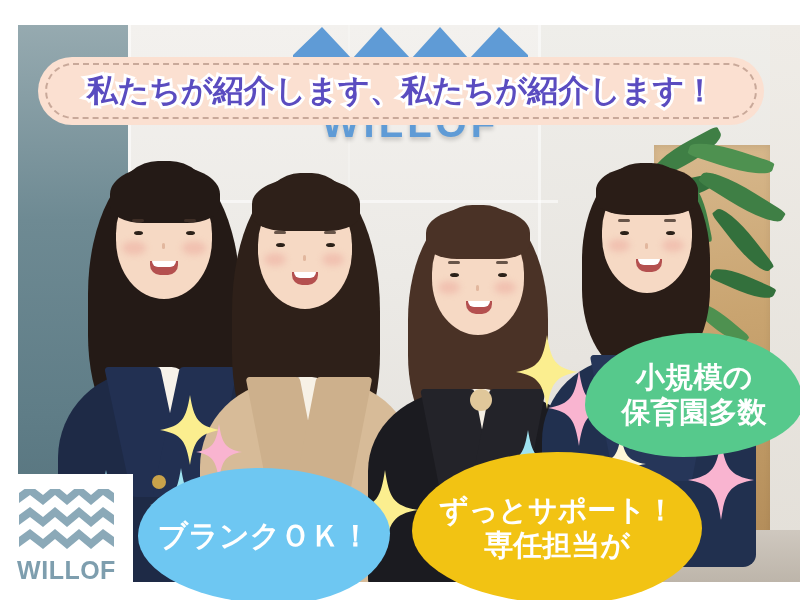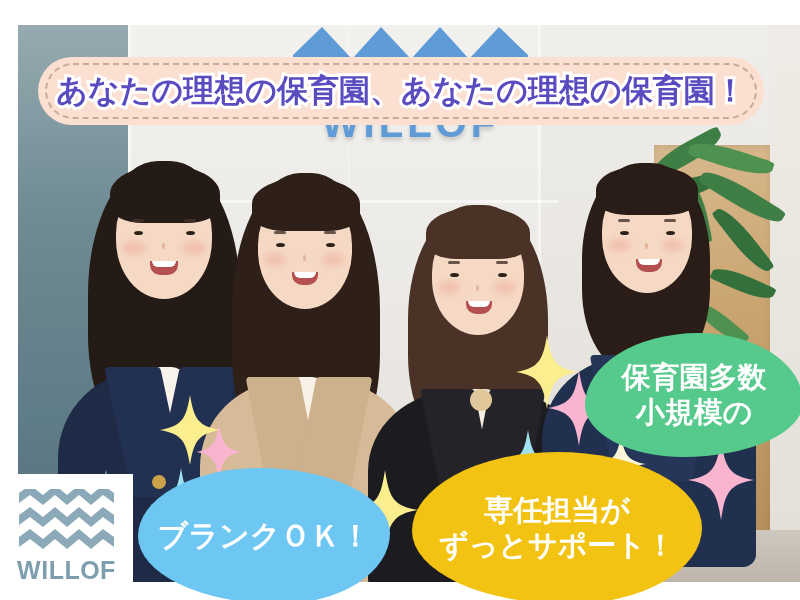--- a/index.html
+++ b/index.html
@@ -219,21 +219,21 @@
         <div class="nose" style="left:99px;top:96px;"></div>
         <div class="mouth" style="left:90px;top:112px;width:26px;height:13px;"></div>
         <div class="teeth" style="left:92px;top:112px;width:22px;height:6px;"></div>
       </div>
 
     </div>
   </div>
 
   <div class="banner">
     <div class="banner-dash"></div>
-    <div class="banner-text">あなたの理想の保育園、あなたの理想の保育園！</div>
+    <div class="banner-text">私たちが紹介します、私たちが紹介します！</div>
   </div>
 
   <svg class="spark" style="left:160px;top:395px;width:60px;height:70px;" viewBox="0 0 60 70">
     <path d="M30 0 C34 24 38 31 60 35 C38 39 34 46 30 70 C26 46 22 39 0 35 C22 31 26 24 30 0Z" fill="#fbee8f"></path>
   </svg>
   <svg class="spark" style="left:196px;top:424px;width:46px;height:56px;" viewBox="0 0 46 56">
     <path d="M23 0 C26 19 29 25 46 28 C29 31 26 37 23 56 C20 37 17 31 0 28 C17 25 20 19 23 0Z" fill="#f9b4d0"></path>
   </svg>
   <svg class="spark" style="left:150px;top:468px;width:62px;height:74px;" viewBox="0 0 62 74">
     <path d="M31 0 C35 25 39 33 62 37 C39 41 35 49 31 74 C27 49 23 41 0 37 C23 33 27 25 31 0Z" fill="#9fe3f0"></path>
@@ -254,28 +254,28 @@
     <path d="M33 0 C37 27 41 36 66 40 C41 44 37 53 33 80 C29 53 25 44 0 40 C25 36 29 27 33 0Z" fill="#f9b4d0"></path>
   </svg>
   <svg class="spark" style="left:596px;top:434px;width:50px;height:60px;" viewBox="0 0 50 60">
     <path d="M25 0 C28 20 31 27 50 30 C31 33 28 40 25 60 C22 40 19 33 0 30 C19 27 22 20 25 0Z" fill="#fdf6d8"></path>
   </svg>
   <svg class="spark" style="left:84px;top:470px;width:44px;height:54px;" viewBox="0 0 44 54">
     <path d="M22 0 C25 18 27 24 44 27 C27 30 25 36 22 54 C19 36 17 30 0 27 C17 24 19 18 22 0Z" fill="#9fe3f0"></path>
   </svg>
 
   <div class="blob blob-green">
+    <span>小規模の</span>
     <span>保育園多数</span>
-    <span>小規模の</span>
   </div>
 
 
   <div class="blob blob-yellow">
+    <span>ずっとサポート！</span>
     <span>専任担当が</span>
-    <span>ずっとサポート！</span>
   </div>
 
   <div class="blob blob-blue">
     <span>ブランクＯＫ！</span>
   </div>
 
   <div class="logo-card">
     <svg class="logo-zig" viewBox="0 0 95 62">
       <g fill="#8ba9b8">
         <polygon points="0,14 0,4 11,-4 24,6 36,-4 48,6 60,-4 72,6 84,-4 95,4 95,14 84,6 72,16 60,6 48,16 36,6 24,16 11,6"></polygon>

